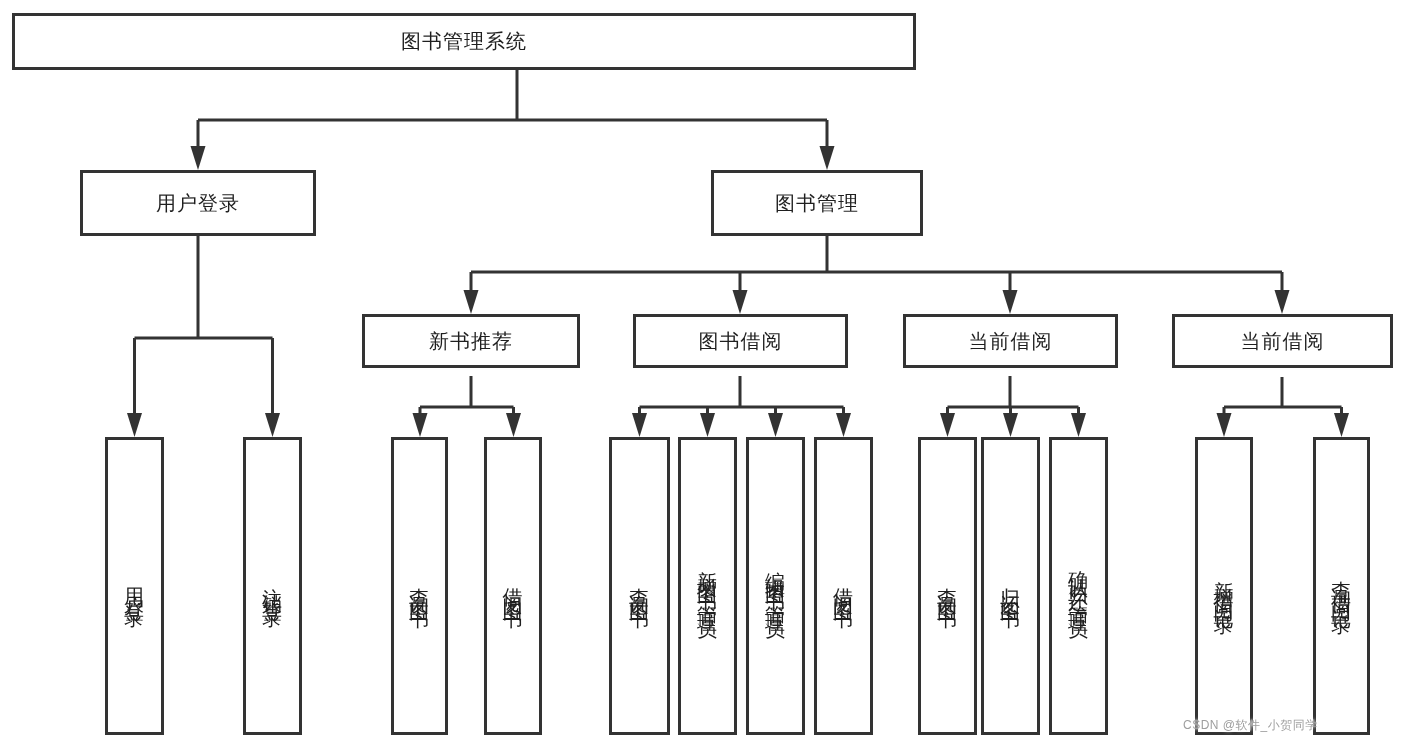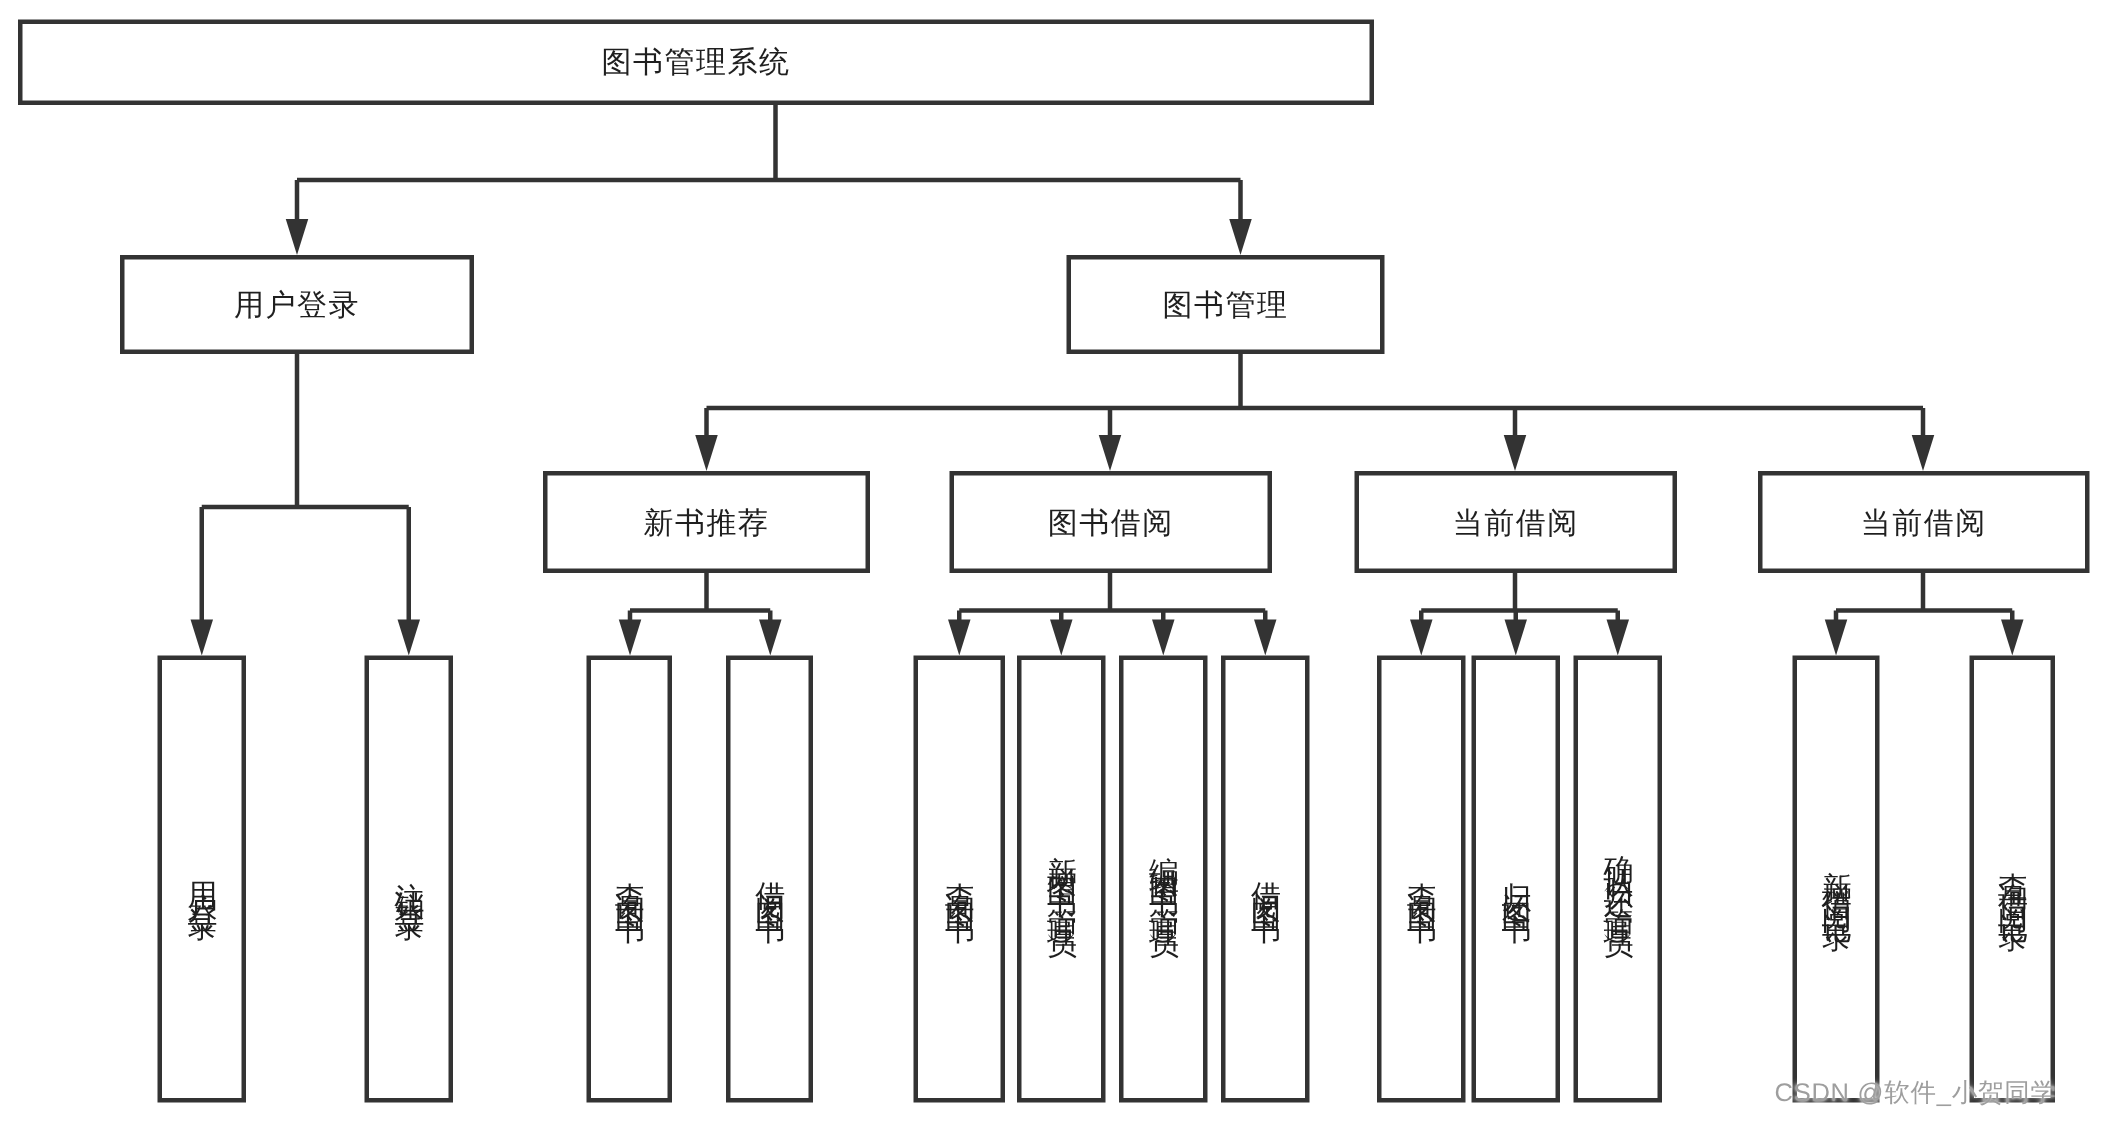--- a/index.html
+++ b/index.html
@@ -8,29 +8,29 @@
     font-family:"Liberation Sans","DejaVu Sans",sans-serif;overflow:hidden;
   }
   #stage{position:absolute;left:0;top:0;width:1405px;height:747px;}
   svg.connectors{position:absolute;left:0;top:0;width:1405px;height:747px;pointer-events:none;}
   .box{
     position:absolute;box-sizing:border-box;border:3px solid #333333;background:#ffffff;
     display:flex;align-items:center;justify-content:center;
     color:#1f1f1f;font-size:20px;letter-spacing:1px;white-space:nowrap;
   }
   .lvl2{top:170px;height:66px;}
-  .lvl3{top:314px;height:68px;}
+  .lvl3{top:314px;height:54px;}
   .leaf{top:437px;height:298px;}
   .leaf .vtext{
     writing-mode:vertical-rl;text-orientation:mixed;
     font-size:20px;letter-spacing:7px;line-height:1;color:#1f1f1f;
   }
   .watermark{
     position:absolute;left:1183px;top:717px;width:222px;
-    font-size:17px;color:#9e9e9e;letter-spacing:0.5px;white-space:nowrap;
+    font-size:12px;color:#9e9e9e;letter-spacing:0.5px;white-space:nowrap;
     text-shadow:0 0 2px #ffffff,0 0 4px #ffffff;z-index:5;
   }
 </style>
 </head>
 <body>
 
 <div id="stage">
 
   <svg class="connectors" viewBox="0 0 1405 747" xmlns="http://www.w3.org/2000/svg">
     <g stroke="#333333" stroke-width="3" fill="none">

